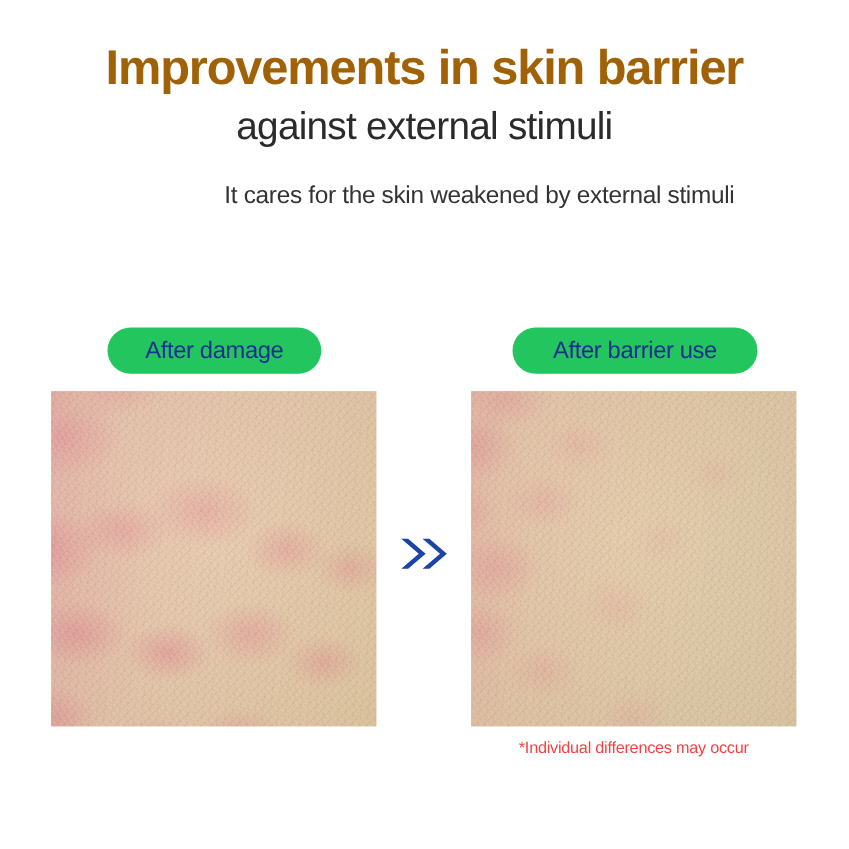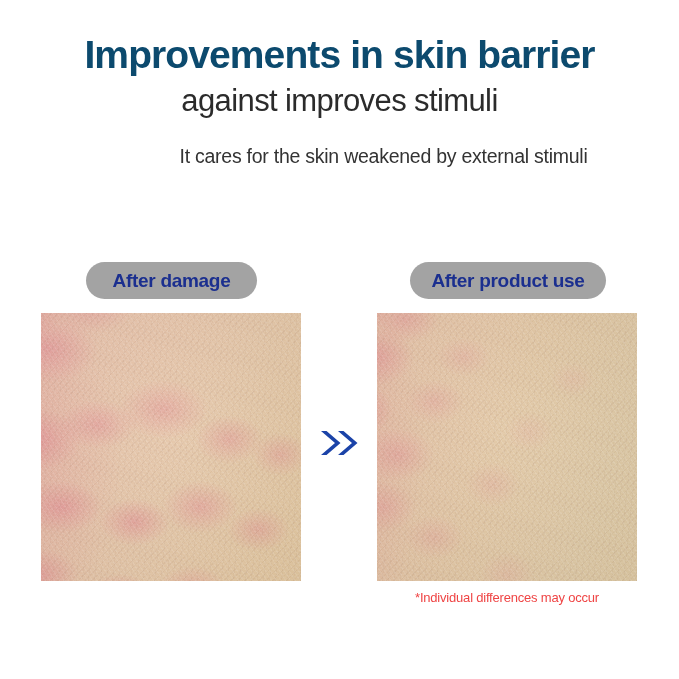--- a/index.html
+++ b/index.html
@@ -25,21 +25,21 @@
   
   .headline {
     position: absolute;
     top: 33px;
     left: 0;
     width: 679px;
     text-align: center;
     font-size: 39px;
     font-weight: bold;
     letter-spacing: -0.9px;
-    color: #0c4a6e;
+    color: #a16207;
     line-height: 1.12;
     white-space: nowrap;
   }
   .subhead {
     position: absolute;
     top: 83px;
     left: 0;
     width: 679px;
     text-align: center;
     font-size: 31px;
@@ -62,24 +62,24 @@
     line-height: 1.58;
     margin-left: 44px;
   }
   .bodytext .line { display: block; }
 
   
   .pill {
     position: absolute;
     height: 37px;
     border-radius: 19px;
-    background: #a3a3a3;
+    background: #22c55e;
     color: #1b2f8f;
     font-size: 19px;
-    font-weight: bold;
+    font-weight: normal;
     letter-spacing: -0.3px;
     display: flex;
     align-items: center;
     justify-content: center;
     white-space: nowrap;
   }
   #pill-left  { left: 86px;  top: 262px; width: 171px; }
   #pill-right { left: 410px; top: 262px; width: 196px; }
 
   
@@ -189,28 +189,28 @@
     letter-spacing: -0.2px;
     white-space: nowrap;
   }
 </style>
 </head>
 <body>
 
 <div class="page">
 
   <div class="headline">Improvements in skin barrier</div>
-  <div class="subhead">against improves stimuli</div>
+  <div class="subhead">against external stimuli</div>
 
   <div class="bodytext">
     <span class="line">It cares for the skin weakened by external stimuli</span>
   </div>
 
   <div class="pill" id="pill-left">After damage</div>
-  <div class="pill" id="pill-right">After product use</div>
+  <div class="pill" id="pill-right">After barrier use</div>
 
   <div class="photo" id="photo-before">
     <div class="tex skin-base-before"></div>
     <div class="tex blotch-before"></div>
     <div class="tex grain"></div>
     <div class="tex vignette"></div>
   </div>
 
   <div class="photo" id="photo-after">
     <div class="tex skin-base-after"></div>

